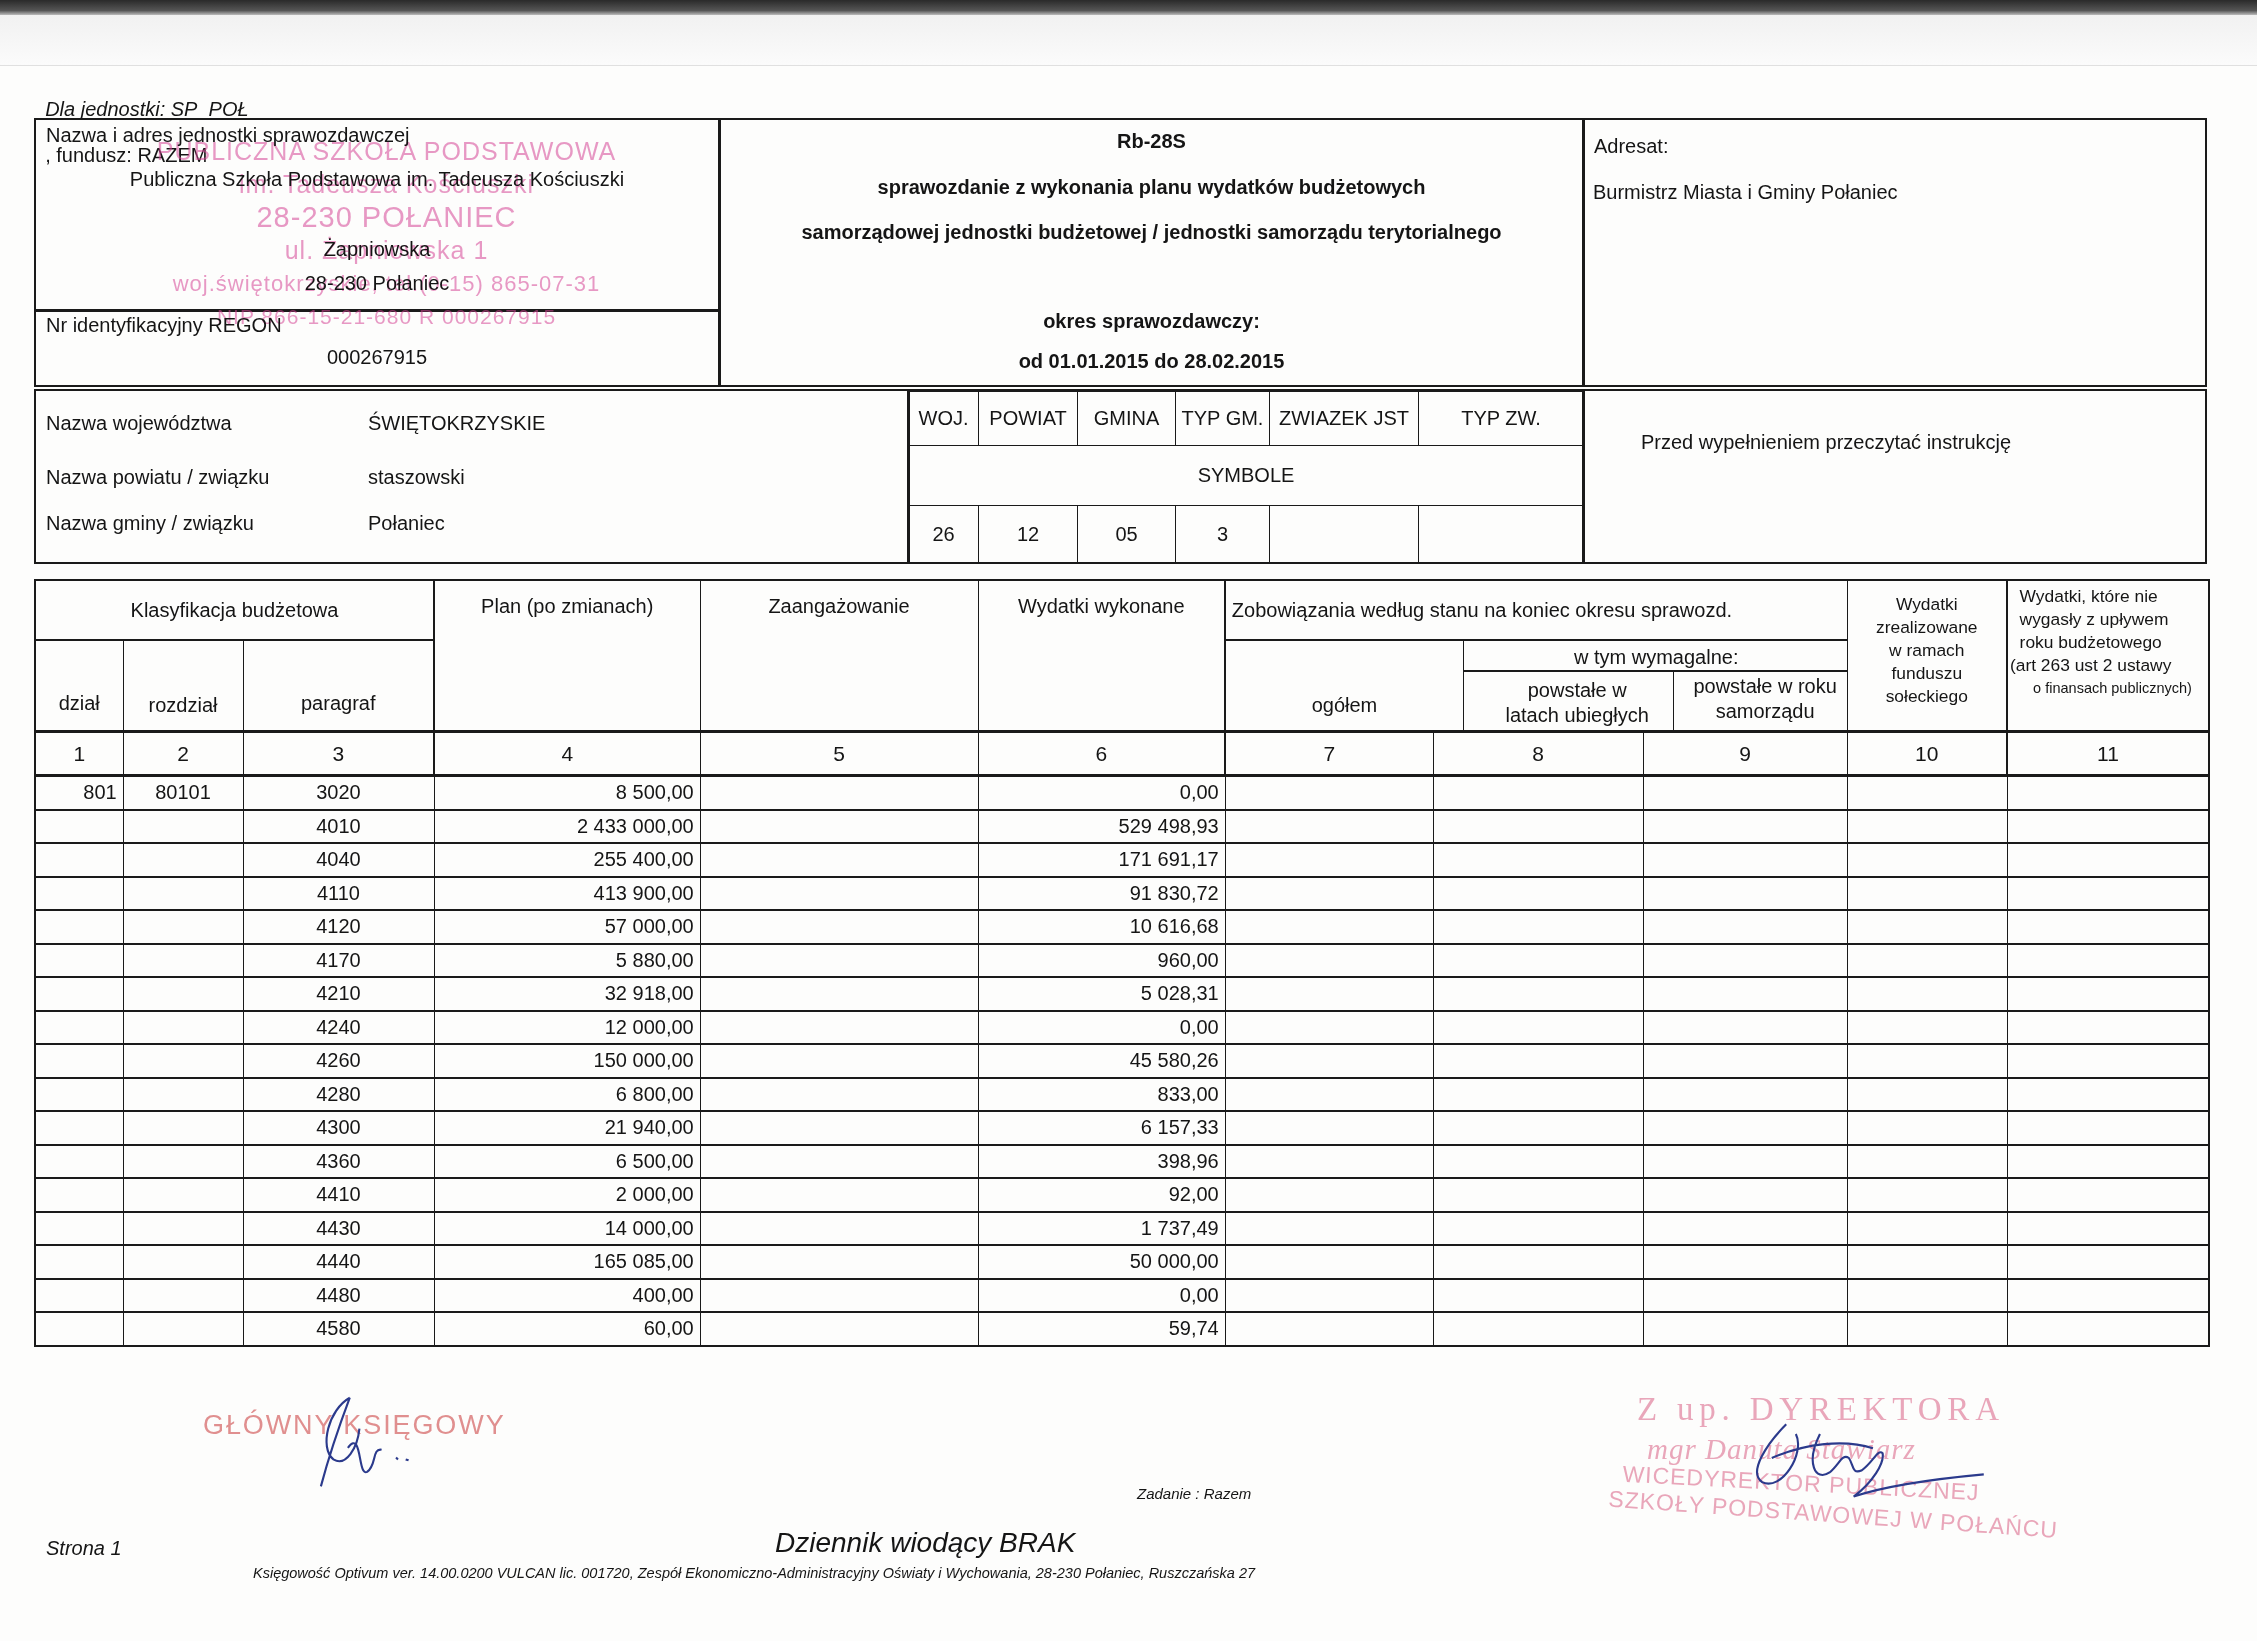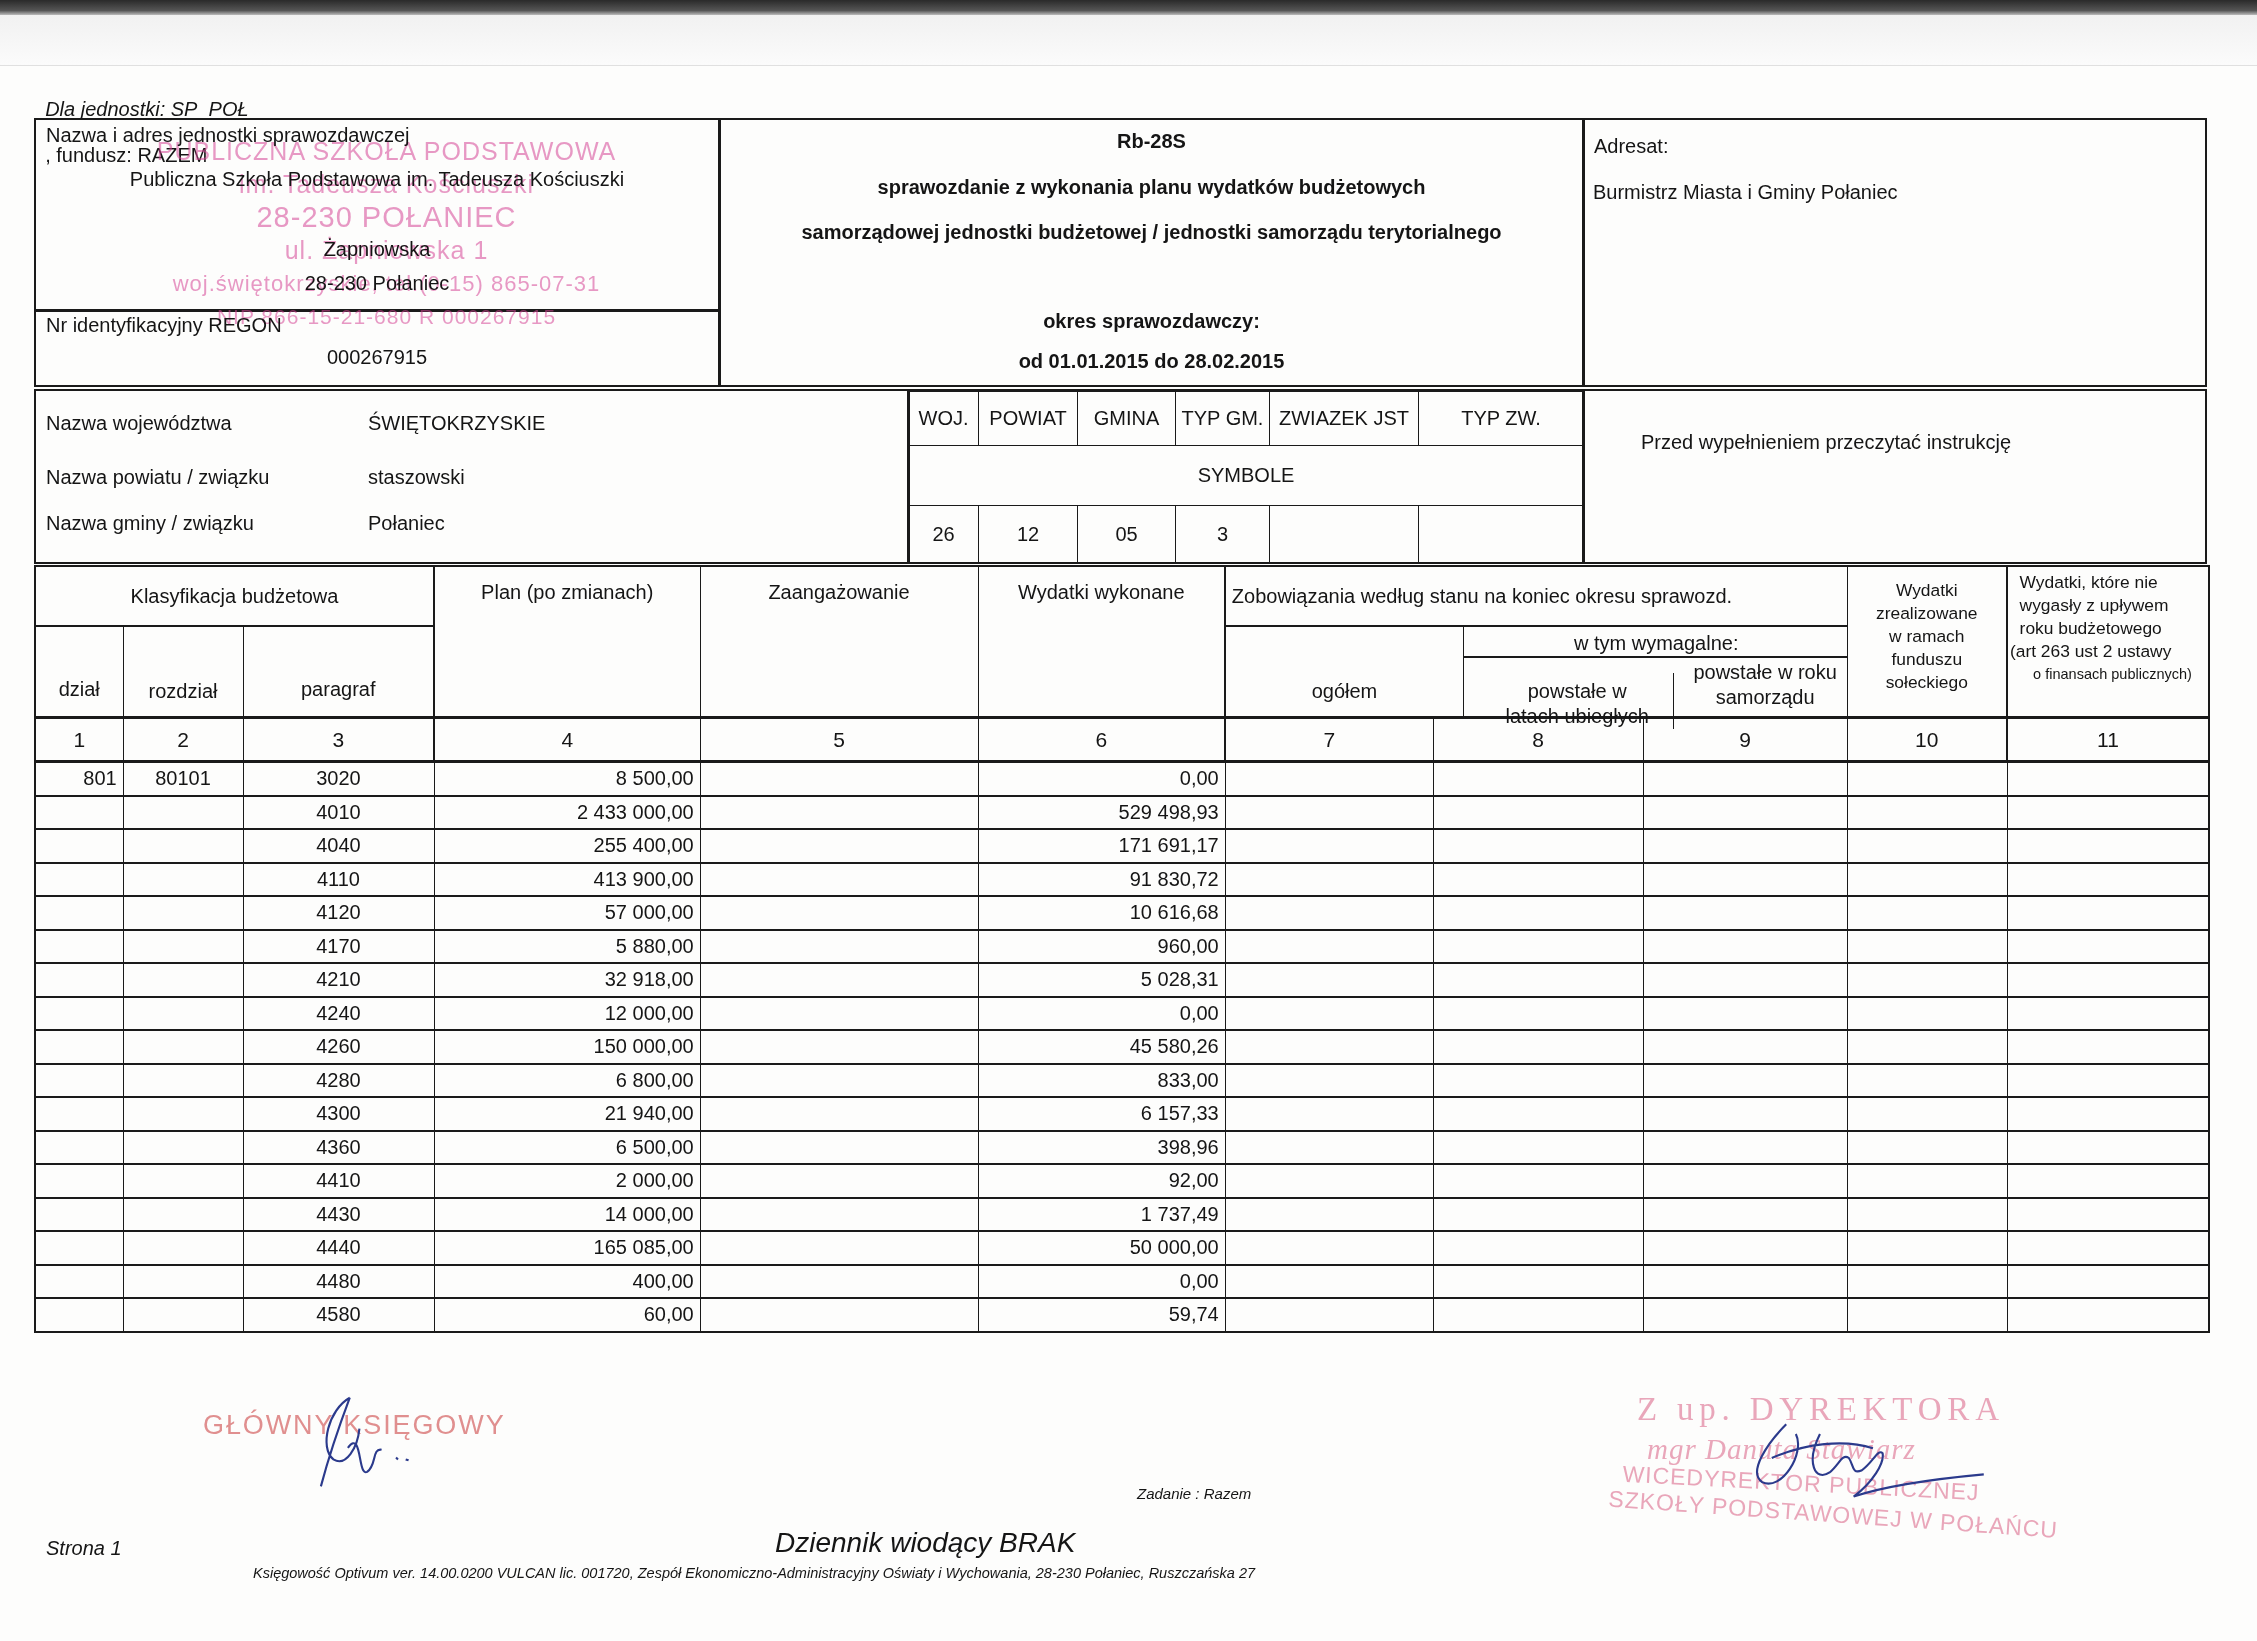--- a/index.html
+++ b/index.html
@@ -26,21 +26,21 @@
   
   .stamp { position: absolute; color: rgba(214, 70, 150, 0.55); font-size: 25px;
     text-align: center; white-space: nowrap; letter-spacing: 1px; }
   .stamp-red { color: rgba(205, 70, 70, 0.6); }
 
   
   table.sym { position: absolute; border-collapse: collapse; font-size: 20px; }
   table.sym td { border: 1.4px solid #1a1a1a; text-align: center; padding: 0; }
 
   
-  table.main { position: absolute; left: 34px; top: 565px; width: 2173px;
+  table.main { position: absolute; left: 34px; top: 579px; width: 2173px;
     border-collapse: collapse; font-size: 20px; table-layout: fixed; border-radius: 9px; }
   table.main td, table.main th { border: 1.4px solid #1a1a1a; padding: 0 5.8px; font-weight: normal; }
   table.main thead th { vertical-align: top; }
   table.main .numrow th { text-align: center; vertical-align: middle; height: 41px;
     border-top: 3.9px solid #1a1a1a; border-bottom: 3.9px solid #1a1a1a; font-size: 21px; }
   table.main tbody td { height: 31.5px; border-bottom: 2.9px solid #1a1a1a; }
   .r { text-align: right; }
   .c { text-align: center; }
   .small { font-size: 17.4px; line-height: 23px; }
   .xsmall { font-size: 14.5px; }
@@ -166,21 +166,21 @@
     <tr style="height:89px;">
       <th class="c" style="vertical-align:bottom;padding-bottom:15.4px;">dział</th>
       <th class="c" style="vertical-align:bottom;padding-bottom:13px;">rozdział</th>
       <th class="c" style="vertical-align:bottom;padding-bottom:15.4px;border-right:2.9px solid #1a1a1a;">paragraf</th>
       <th colspan="3" style="padding:0;border-top:2.9px solid #1a1a1a;">
         <div style="display:flex;height:89px;">
           <div class="c" style="width:238px;border-right:1.4px solid #1a1a1a;display:flex;align-items:flex-end;justify-content:center;padding-bottom:13.5px;box-sizing:border-box;">ogółem</div>
           <div style="flex:1;display:flex;flex-direction:column;">
             <div style="height:29px;line-height:33px;padding-left:1.9px;border-bottom:2.9px solid #1a1a1a;">w tym wymagalne:</div>
             <div style="flex:1;display:flex;">
-              <div style="width:210px;border-right:1.4px solid #1a1a1a;padding:5.8px 0 0 17.4px;box-sizing:border-box;line-height:25px;margin-top:15px;">
+              <div style="width:210px;border-right:1.4px solid #1a1a1a;padding:5.8px 0 0 17.4px;box-sizing:border-box;line-height:25px;">
                 <div>powstałe w</div>
                 <div>latach ubiegłych</div>
               </div>
               <div style="flex:1;padding:1.9px 0 0 9.7px;line-height:25px;">
                 <div>powstałe w roku</div>
                 <div>samorządu</div>
               </div>
             </div>
           </div>
         </div>

